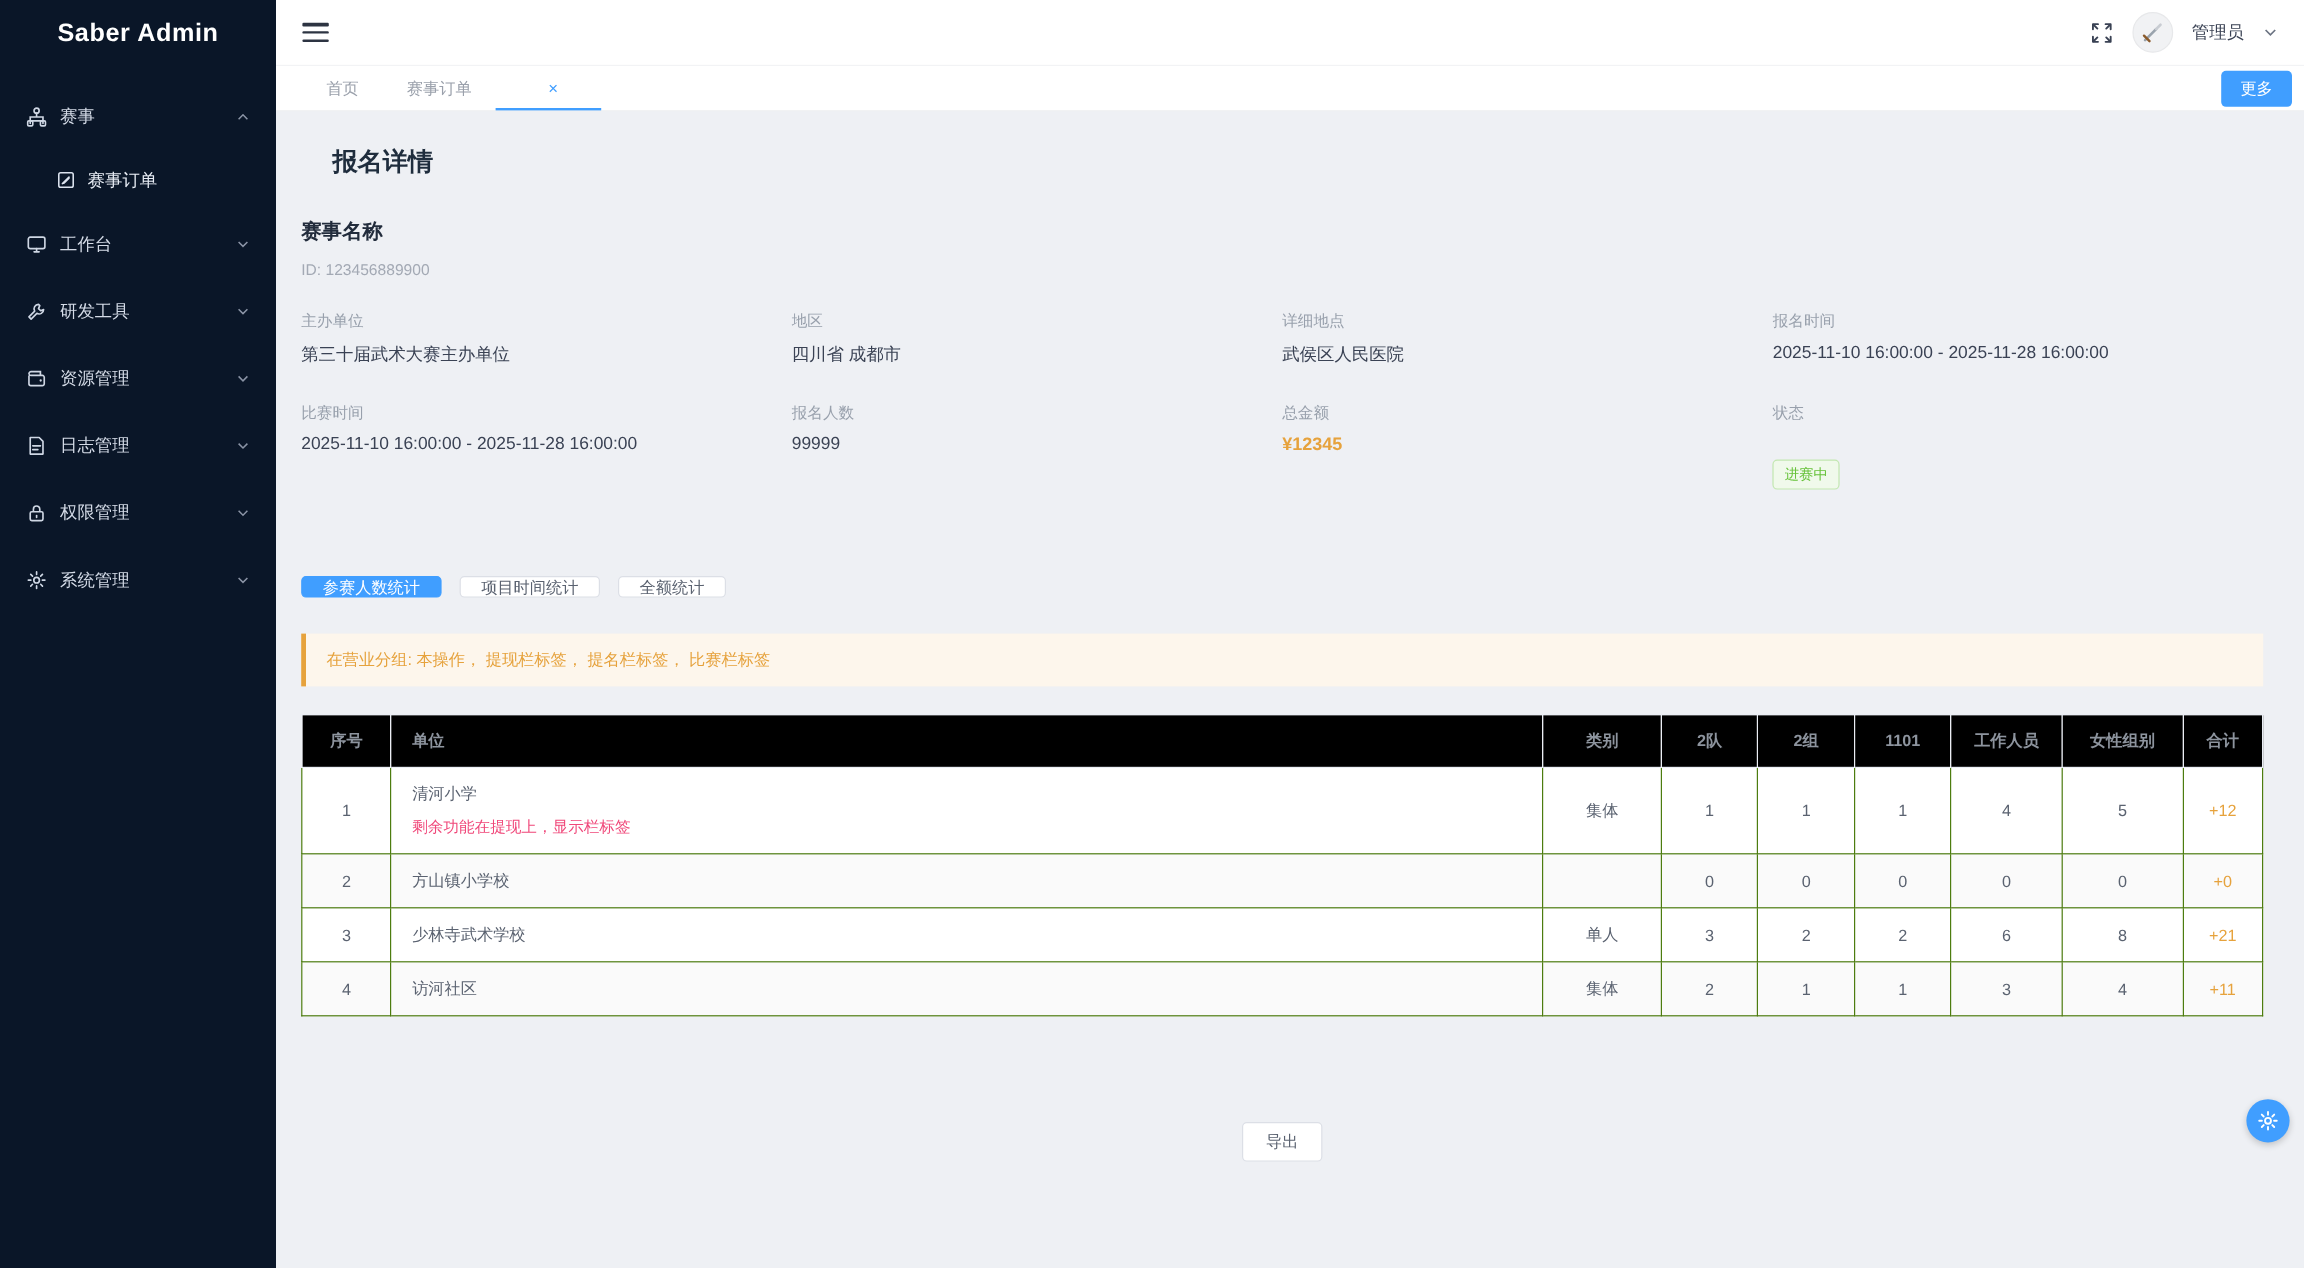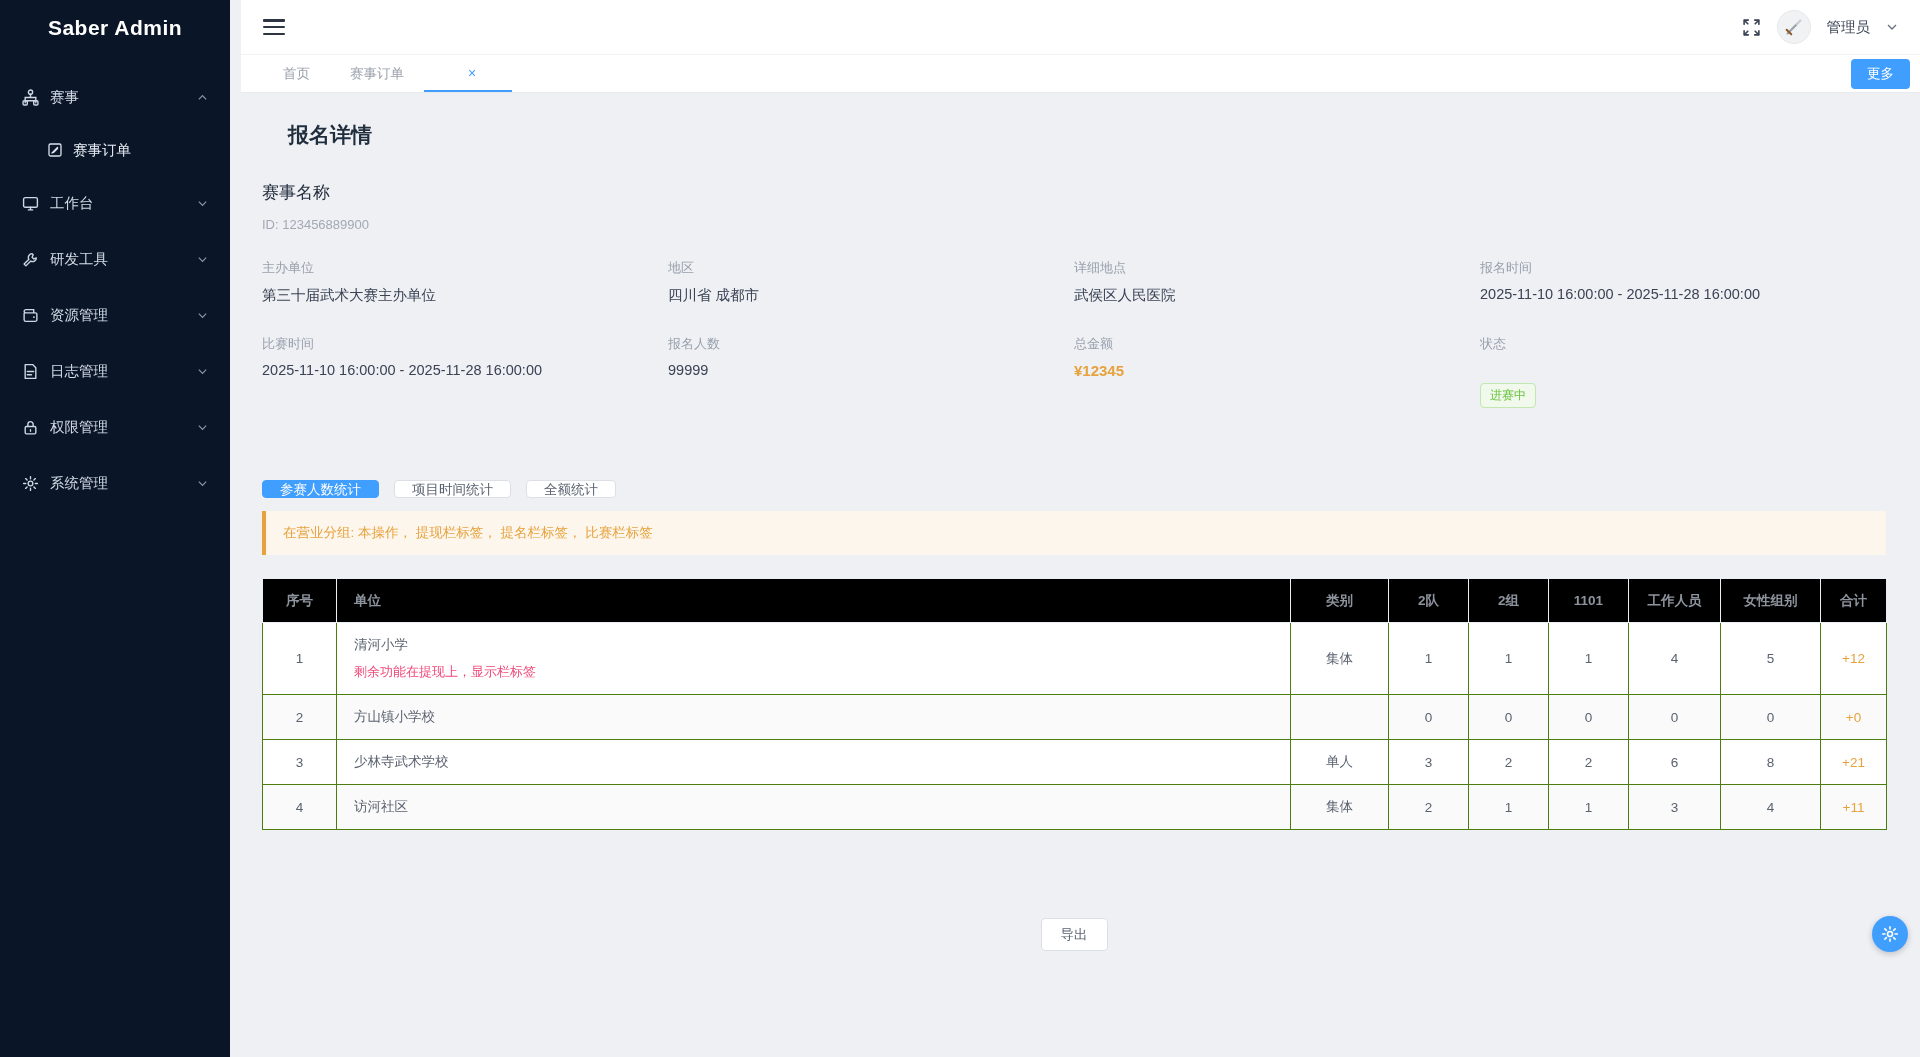--- a/index.html
+++ b/index.html
@@ -1,17 +1,17 @@
 <!DOCTYPE html>
 <html><head>
 <meta charset="utf-8">
 <style>
   * { margin:0; padding:0; box-sizing:border-box; }
   html,body { width:1920px; height:1057px; overflow:hidden; font-family:"Liberation Sans",sans-serif; background:#eef0f4; }
-  .app { display:flex; width:1920px; height:1057px;gap:11px; }
+  .app { display:flex; width:1920px; height:1057px; }
 
   
   .sidebar { width:230px; height:100%; background:#0a1628; flex-shrink:0; }
   .logo { height:55px; display:flex; align-items:center; justify-content:center; color:#fff; font-size:21px; font-weight:bold; letter-spacing:.5px; }
   .menu { padding-top:14px; }
   .menu-item { height:56px; display:flex; align-items:center; padding:0 22px; color:#d4dbe7; font-size:14.5px; cursor:pointer; }
   .menu-item .mi-icon { width:17px; height:17px; margin-right:11px; flex-shrink:0; color:#cfd7e4; }
   .menu-item .chev { margin-left:auto; color:#8a93a5; width:11px; height:11px; }
   .submenu-item { height:50px; display:flex; align-items:center; padding:0 22px 0 47px; color:#e8edf5; font-size:14.5px; cursor:pointer; }
   .submenu-item .mi-icon { width:16px; height:16px; margin-right:10px; color:#dbe2ee; }
@@ -31,34 +31,34 @@
 
   .tabbar { height:38px; background:#fff; border-bottom:1px solid #e8eaec; display:flex; align-items:stretch; padding-left:22px; position:relative; }
   .tab { padding:0 20px; display:flex; align-items:center; gap:8px; font-size:13.5px; color:#9aa0ab; cursor:pointer; }
   .tab.active { color:#409eff; border-bottom:2px solid #409eff; min-width:88px; justify-content:center; }
   .tab .tab-close { color:#409eff; font-size:14px; line-height:1; }
   .more-btn { position:absolute; right:10px; top:4px; height:30px; padding:0 16px; background:#409eff; color:#fff; border:none; border-radius:4px; font-size:13.5px; cursor:pointer; font-family:inherit; }
 
   
   .content { flex:1; background:#eef0f4; padding:28px 34px 0 21px; position:relative; overflow:hidden; }
   .page-title { font-size:21px; font-weight:bold; color:#1f2d3d; margin-bottom:32px;margin-left:26px; }
-  .event-name { font-size:17px; font-weight:normal; color:#222c3c; margin-bottom:13px; }
+  .event-name { font-size:17px; font-weight:bold; color:#222c3c; margin-bottom:13px; }
   .event-id { font-size:13px; color:#a3a9b4; margin-bottom:27px; }
 
   .detail-grid { display:grid; grid-template-columns:repeat(4,1fr); row-gap:30px; }
   .field-label { font-size:13px; color:#98a0ac; margin-bottom:9px; }
   .field-value { font-size:14.5px; color:#3a4254; }
   .field-value.amount { color:#e6a23c; font-weight:bold; font-size:15px; }
   .badge-success { display:inline-block; background:#f0f9eb; border:1px solid #c2e7b0; color:#67c23a; font-size:12px; padding:3px 9px; border-radius:4px;margin-top:21px; }
 
   .stat-row { margin-top:72px; display:flex; gap:15px; }
   .stat-btn { height:18px; padding:0 17px; border:1px solid #dcdfe6; border-radius:4px; background:#fff; color:#5a6270; font-size:13.5px; cursor:pointer; font-family:inherit; }
   .stat-btn.active { background:#409eff; border-color:#409eff; color:#fff; }
 
-  .alert { margin-top:13px; background:#fdf6ec; border-left:4px solid #e6a23c; color:#e6a23c; padding:13px 17px; font-size:13.5px; }
+  .alert { margin-top:30px; background:#fdf6ec; border-left:4px solid #e6a23c; color:#e6a23c; padding:13px 17px; font-size:13.5px; }
 
   .table-wrap { margin-top:23px; background:#fff; }
   table { width:100%; border-collapse:collapse; table-layout:fixed; }
   th { height:44px; font-size:13.5px; font-weight:bold; color:#8d949e; border:1px solid #ebeef5; background:#000000; text-align:center; }
   th.col-unit { text-align:left; padding-left:17px; font-weight:bold; }
   td { border:1px solid #4d7c0f; font-size:13.5px; color:#5a6270; text-align:center; padding:13px 4px; background:#fff; }
   tr.stripe td { background:#fafafa; }
   td.cell-unit { text-align:left; padding-left:17px; }
   .unit-note { color:#f0487a; font-size:13px; margin-top:9px; }
   td.cell-total { color:#e6a23c; }

